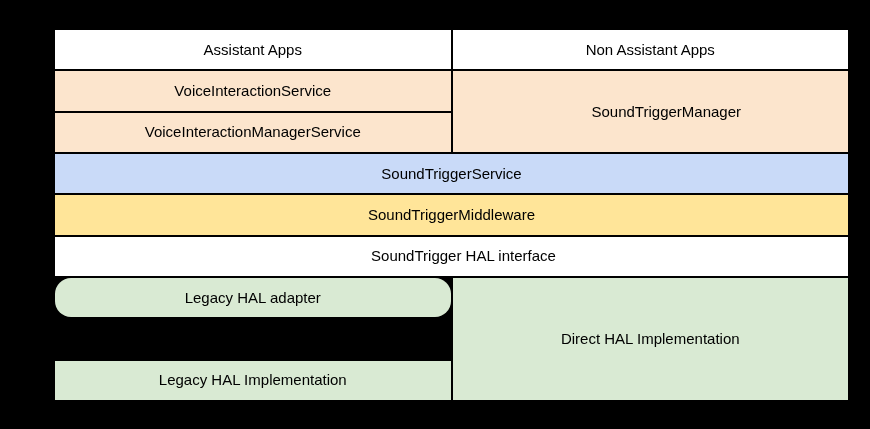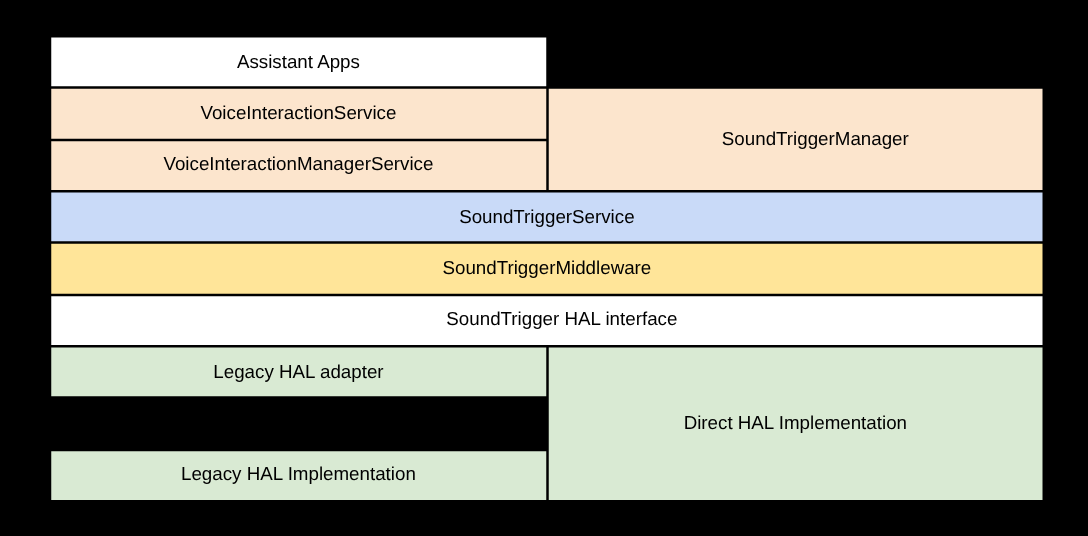--- a/index.html
+++ b/index.html
@@ -10,21 +10,21 @@
   .canvas {
     position: relative;
     width: 870px;
     height: 429px;
     background: #000000;
     overflow: hidden;
     font-family: "Liberation Sans", sans-serif;
   }
   .stack-table {
     position: absolute;
-    left: 39px;
+    left: 53px;
     top: 28px;
     width: 797px;
     height: 374px;
     box-sizing: border-box;
     display: grid;
     grid-template-columns: 1fr 1fr;
     grid-template-rows: repeat(9, 1fr);
     gap: 2px;
     padding: 2px;
     background: #000000;
@@ -42,33 +42,34 @@
   }
   
   .c-assistant        { grid-column: 1; grid-row: 1; }
   .c-non-assistant    { grid-column: 2; grid-row: 1; }
   .c-vis              { grid-column: 1; grid-row: 2; }
   .c-stmanager        { grid-column: 2; grid-row: 2 / span 2; }
   .c-vims             { grid-column: 1; grid-row: 3; }
   .c-stservice        { grid-column: 1 / span 2; grid-row: 4; }
   .c-stmiddleware     { grid-column: 1 / span 2; grid-row: 5; }
   .c-halinterface     { grid-column: 1 / span 2; grid-row: 6; padding-left: 24px; }
-  .c-legacy-adapter   { grid-column: 1; grid-row: 7; }
+  .c-legacy-adapter   { grid-column: 1; grid-row: 7; border-radius: 16px; }
   .c-direct-hal       { grid-column: 2; grid-row: 7 / span 3; }
   .c-legacy-interface { grid-column: 1; grid-row: 8; }
   .c-legacy-impl      { grid-column: 1; grid-row: 9; }
 </style>
 </head>
 <body>
 
 <div class="canvas">
   <div class="stack-table">
 
     <div class="cell c-assistant" style="background: rgb(255, 255, 255);">Assistant Apps</div>
 
+    <div class="cell c-non-assistant" style="background: rgb(255, 255, 255);">Non Assistant Apps</div>
 
     <div class="cell c-vis" style="background: rgb(252, 229, 205);">VoiceInteractionService</div>
 
     <div class="cell c-stmanager" style="background: rgb(252, 229, 205); padding-left: 32px;">SoundTriggerManager</div>
 
     <div class="cell c-vims" style="background: rgb(252, 229, 205);">VoiceInteractionManagerService</div>
 
     <div class="cell c-stservice" style="background: rgb(201, 218, 248);">SoundTriggerService</div>
 
     <div class="cell c-stmiddleware" style="background: rgb(255, 229, 153);">SoundTriggerMiddleware</div>

